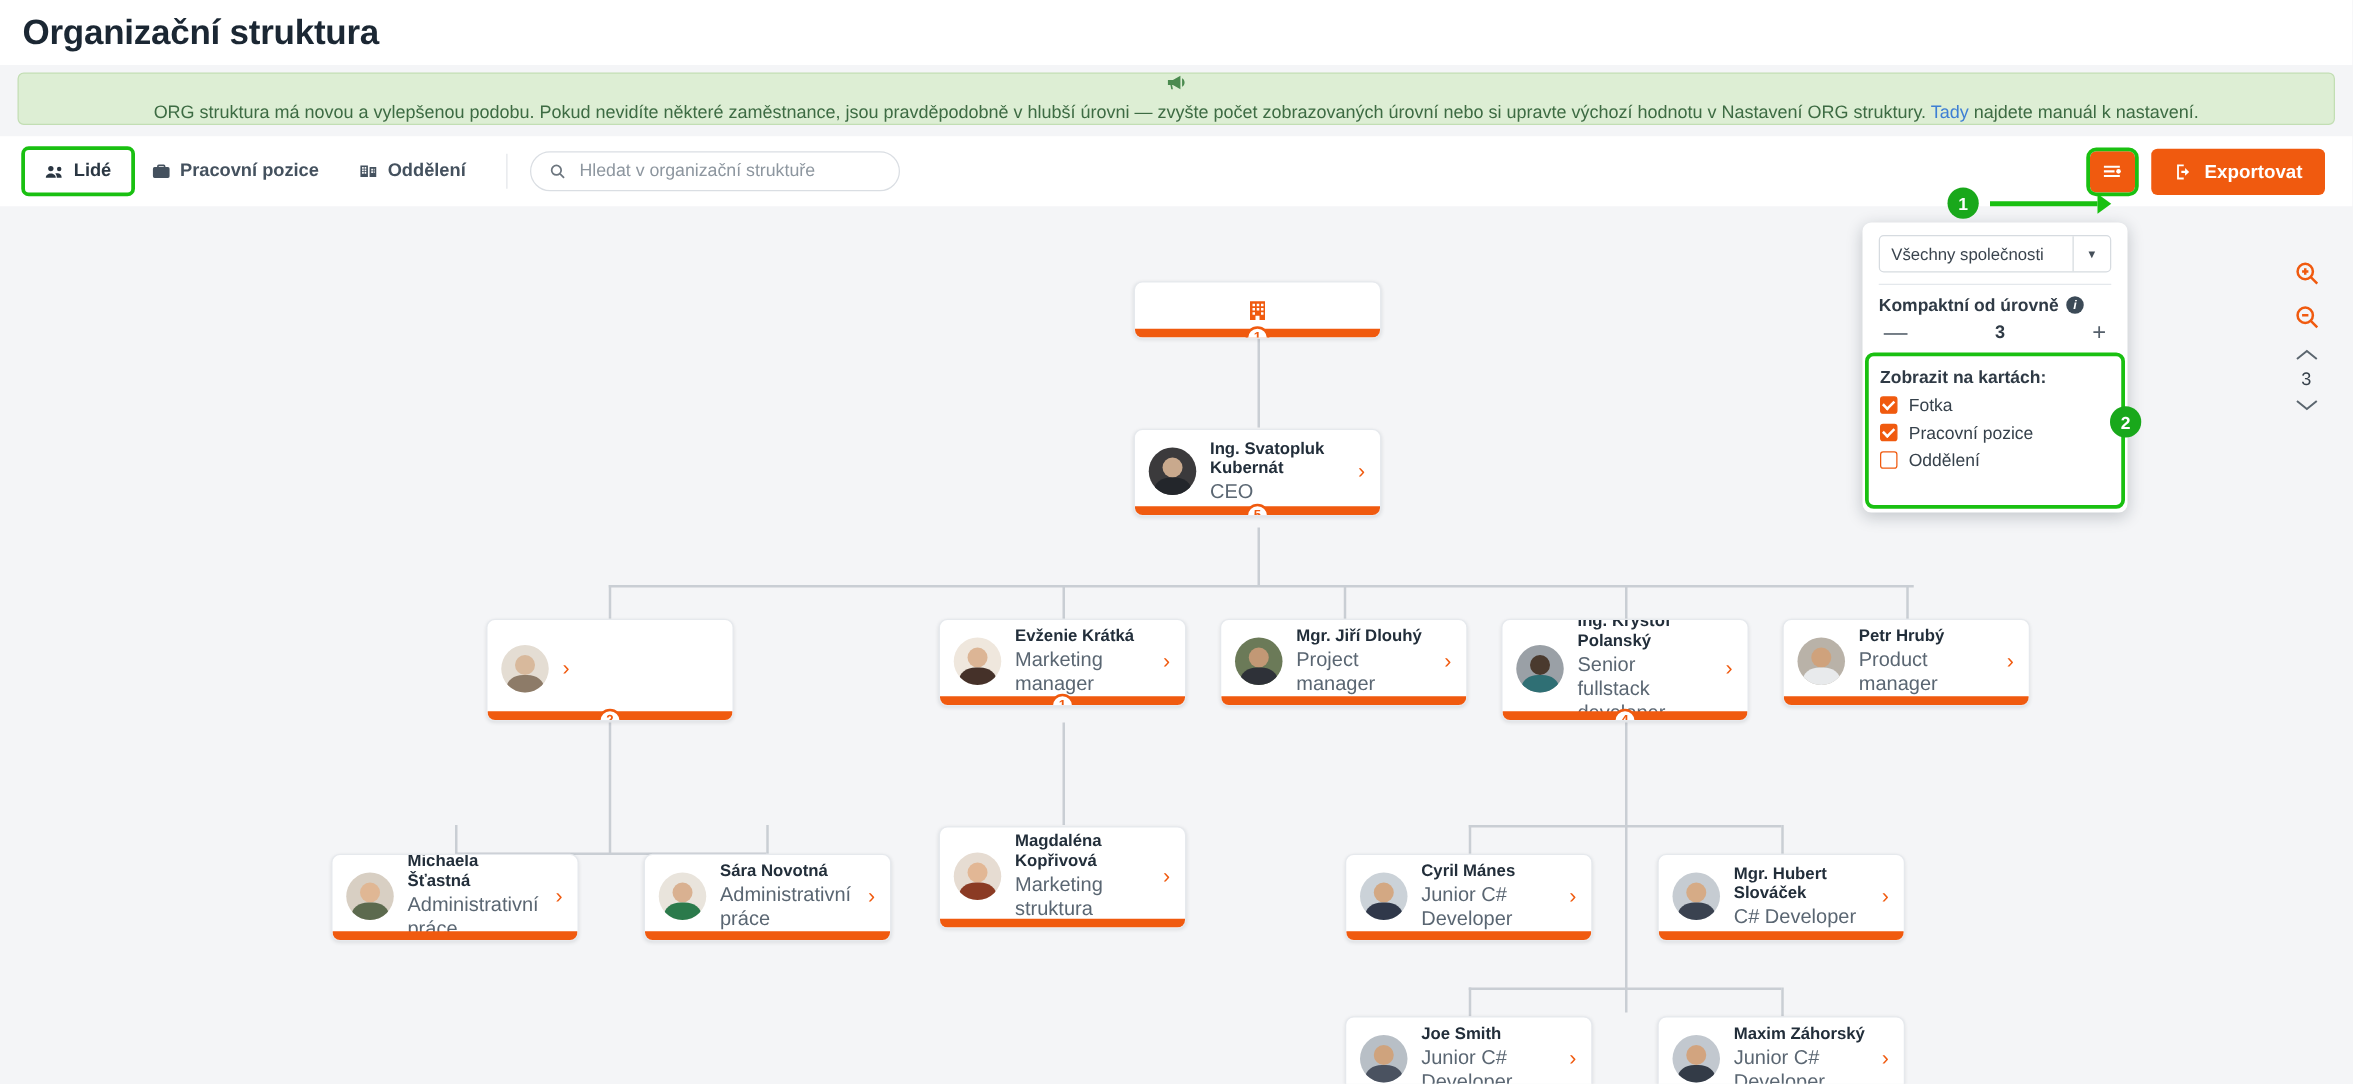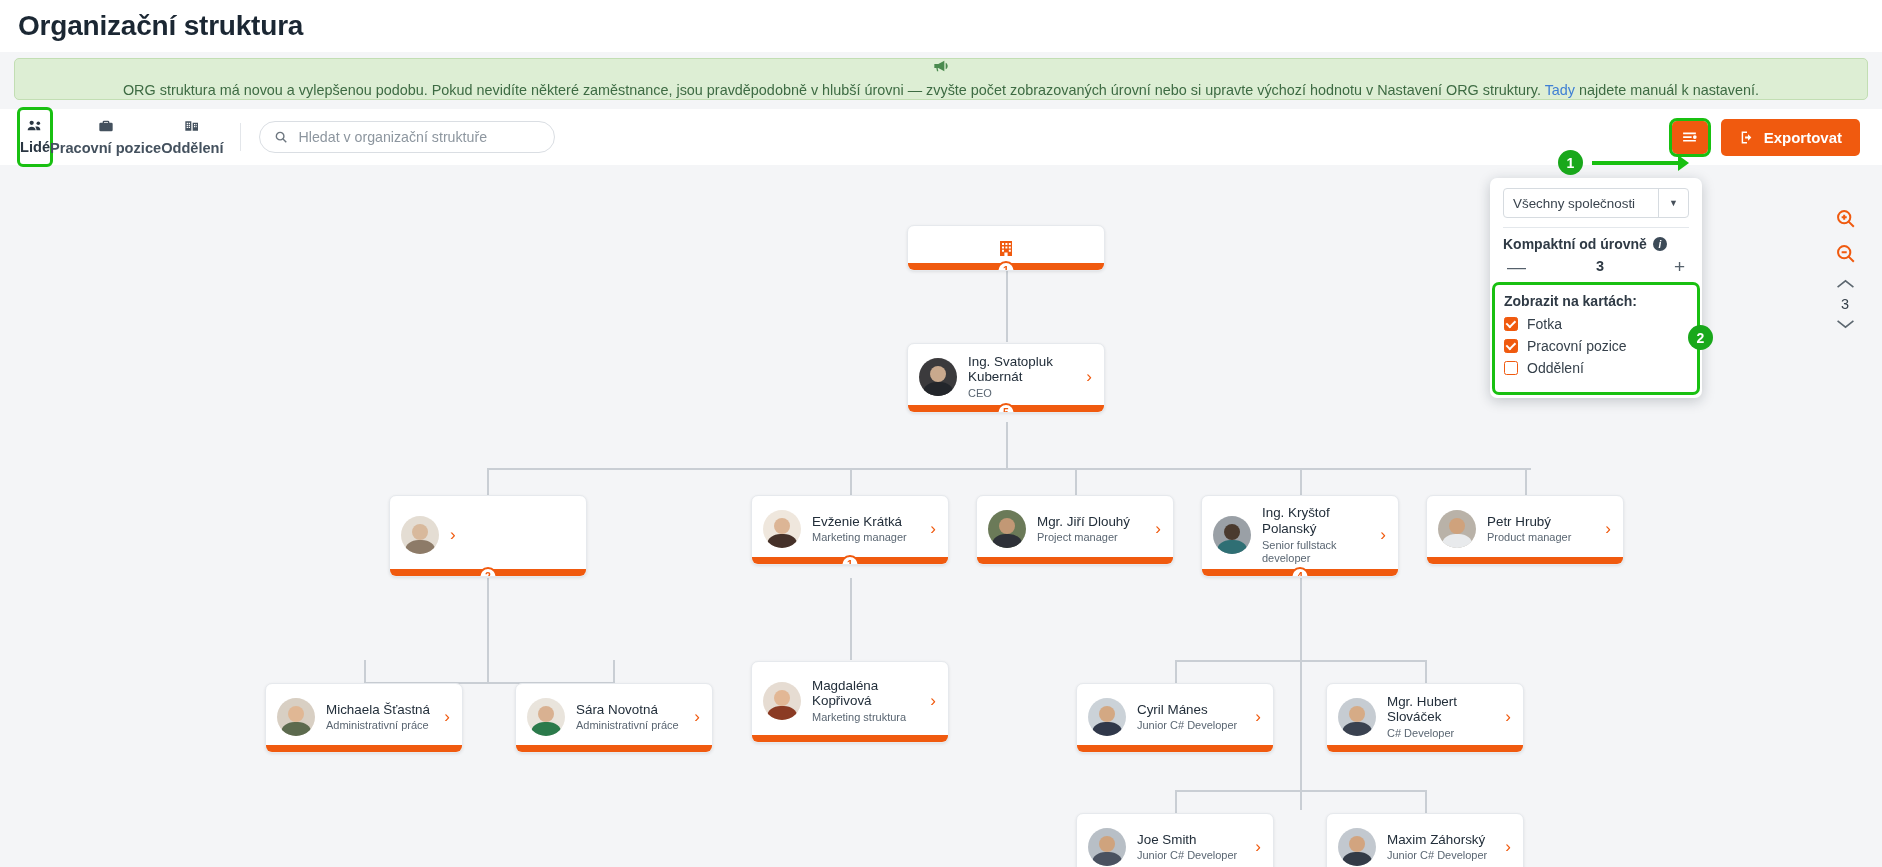--- a/index.html
+++ b/index.html
@@ -50,22 +50,22 @@
   
   .toolbar {
     height:56px; background:#ffffff; margin-top:9px;
     display:flex; align-items:center; padding:0 22px 0 20px;
     position:relative; z-index:4;
   }
   .tabs { display:flex; align-items:center; gap:0; }
   .tab {
     display:flex; align-items:center; gap:7px;
     font-size:14.6px; font-weight:bold; color:#44515e;
-    padding:9px 0; cursor:pointer; white-space:nowrap;
-    background:transparent; border:none; font-family:inherit;flex-direction:column;
+    padding:9px 16px; cursor:pointer; white-space:nowrap;
+    background:transparent; border:none; font-family:inherit;
   }
   .tab.active { color:#2a3642; }
   .tab-hl {
     outline:3.5px solid #19c011; border-radius:3px;
     background:#fff;
   }
   .tab-sep { width:1px; height:28px; background:#e3e6ea; margin:0 14px 0 16px; }
   .search {
     width:296px; height:32px; border:1px solid #dadee3; border-radius:17px;
     background:#fff; display:flex; align-items:center; gap:9px;
@@ -133,21 +133,21 @@
     display:inline-flex; align-items:center; justify-content:center;
     font-style:italic;
   }
   .stepper {
     display:flex; align-items:center; justify-content:space-between;
     padding:3px 4px 9px;
   }
   .stepper span { color:#55606b; font-size:19px; cursor:pointer; line-height:1; }
   .stepper .val { font-size:14.5px; font-weight:bold; color:#2f3a45; cursor:default; }
   .cards-group {
-    margin:0 5px 6px; padding:8px 9px 10px;
+    margin:0 5px 6px; padding:8px 9px 22px;
     outline:3.5px solid #19c011; border-radius:4px; background:#fff;
     position:relative;
   }
   .group-title { font-size:14px; font-weight:bold; color:#2f3a45; margin-bottom:7px; }
   .chk-row {
     display:flex; align-items:center; gap:9px;
     font-size:14px; color:#36414b; margin:6px 0; cursor:pointer;
   }
   .chk {
     width:14px; height:14px; border-radius:2.5px; flex:0 0 14px;
@@ -193,24 +193,24 @@
   .avatar .head {
     position:absolute; left:50%; top:20%; width:42%; height:42%;
     transform:translateX(-50%); border-radius:50%;
   }
   .avatar .torso {
     position:absolute; left:50%; top:62%; width:78%; height:60%;
     transform:translateX(-50%); border-radius:45% 45% 0 0;
   }
   .txt { flex:1 1 auto; min-width:0; }
   .nm {
-    font-size:13.4px; font-weight:normal; color:#222e3a;
+    font-size:13.4px; font-weight:bold; color:#222e3a;
     line-height:1.18; margin-bottom:2px;
   }
-  .ps { font-size:11px; color:#5a6672; line-height:1.2; }
+  .ps { font-size:16px; color:#5a6672; line-height:1.2; }
   .chevr { color:#f05a0f; font-size:17px; flex:0 0 auto; padding-right:2px; }
   .bar {
     position:absolute; left:0; right:0; bottom:0; height:7px; background:#f05a0f;
   }
   .count {
     position:absolute; bottom:-9.5px; left:50%; transform:translateX(-50%);
     width:19px; height:19px; border-radius:50%;
     background:#fff; border:2.5px solid #f05a0f;
     color:#f05a0f; font-size:10.5px; font-weight:bold;
     display:flex; align-items:center; justify-content:center; z-index:2;

